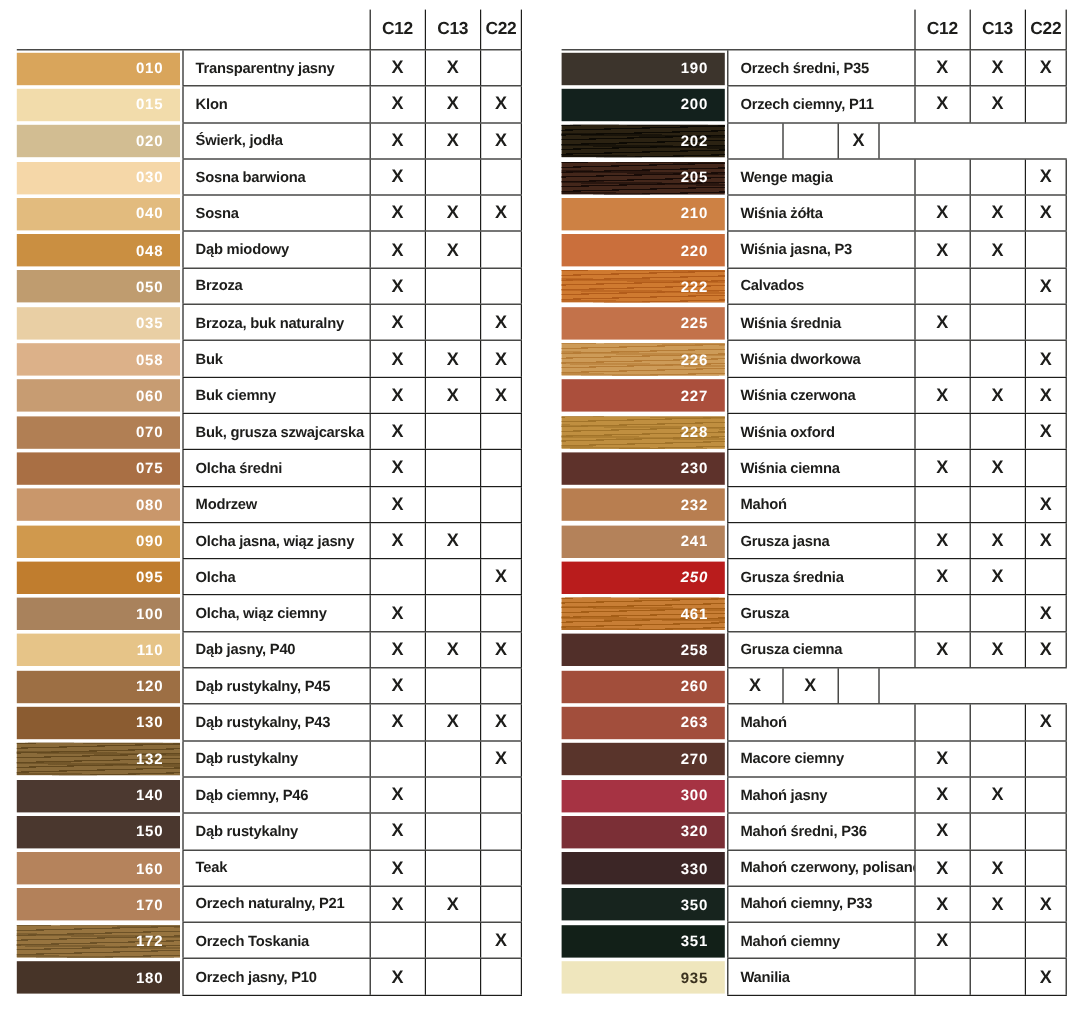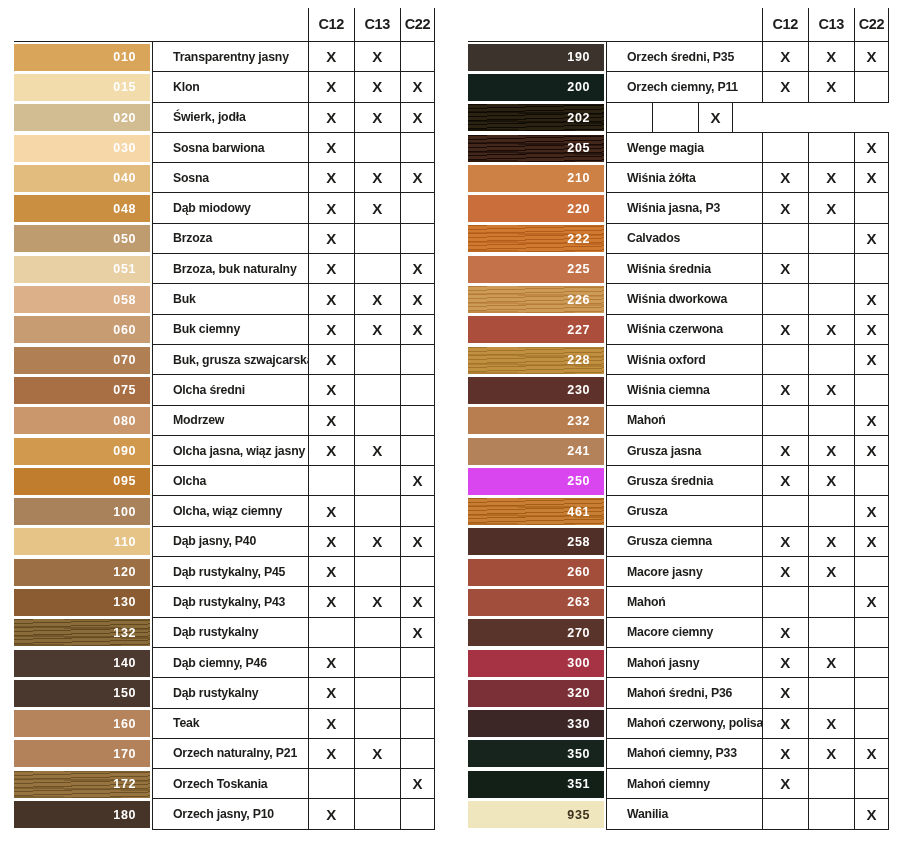--- a/index.html
+++ b/index.html
@@ -73,21 +73,21 @@
     display: flex;
     flex: 1;
   }
   .trow .cells { border-bottom: 1.5px solid #1d1d1b; }
   .table-body { border-top: 1.5px solid #1d1d1b; }
   .name-cell {
     width: 156px;
     border-left: 1.5px solid #1d1d1b;
     display: flex;
     align-items: center;
-    padding-left: 20px;
+    padding-left: 10px;
     font-weight: 700;
     font-size: 12.3px;
     letter-spacing: -0.2px;
     color: #1d1d1b;
     white-space: nowrap;
     overflow: hidden;
   }
   .mark-cell {
     border-left: 1.5px solid #1d1d1b;
     display: flex;
@@ -186,21 +186,21 @@
     </div>
     <div class="cells">
       <div class="name-cell">Brzoza</div>
       <div class="mark-cell m1">X</div>
       <div class="mark-cell m2"></div>
       <div class="mark-cell m3"></div>
     </div>
   </div>
         <div class="trow">
     <div class="swatch" style="background-color: rgb(233, 207, 164);">
-      <span>051</span>
+      <span>035</span>
     </div>
     <div class="cells">
       <div class="name-cell">Brzoza, buk naturalny</div>
       <div class="mark-cell m1">X</div>
       <div class="mark-cell m2"></div>
       <div class="mark-cell m3">X</div>
     </div>
   </div>
         <div class="trow">
     <div class="swatch" style="background-color: rgb(220, 177, 137);">
@@ -558,21 +558,21 @@
       <span>241</span>
     </div>
     <div class="cells">
       <div class="name-cell">Grusza jasna</div>
       <div class="mark-cell m1">X</div>
       <div class="mark-cell m2">X</div>
       <div class="mark-cell m3">X</div>
     </div>
   </div>
         <div class="trow">
-    <div class="swatch" style="background-color: #d946ef;">
+    <div class="swatch" style="background-color: #b91c1c; font-style: italic;">
       <span>250</span>
     </div>
     <div class="cells">
       <div class="name-cell">Grusza średnia</div>
       <div class="mark-cell m1">X</div>
       <div class="mark-cell m2">X</div>
       <div class="mark-cell m3"></div>
     </div>
   </div>
         <div class="trow">
@@ -595,21 +595,20 @@
       <div class="mark-cell m1">X</div>
       <div class="mark-cell m2">X</div>
       <div class="mark-cell m3">X</div>
     </div>
   </div>
         <div class="trow">
     <div class="swatch" style="background-color: rgb(162, 78, 59);">
       <span>260</span>
     </div>
     <div class="cells">
-      <div class="name-cell">Macore jasny</div>
       <div class="mark-cell m1">X</div>
       <div class="mark-cell m2">X</div>
       <div class="mark-cell m3"></div>
     </div>
   </div>
         <div class="trow">
     <div class="swatch" style="background-color: rgb(162, 78, 60);">
       <span>263</span>
     </div>
     <div class="cells">

